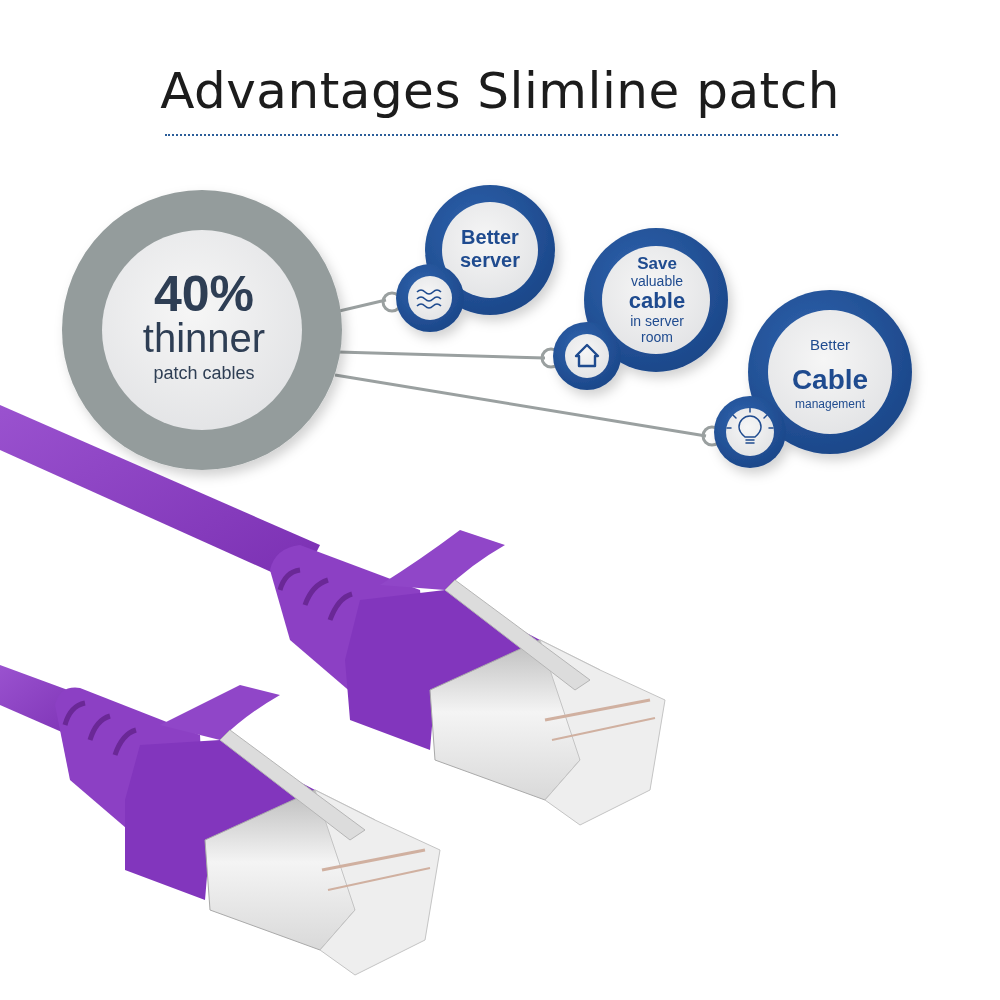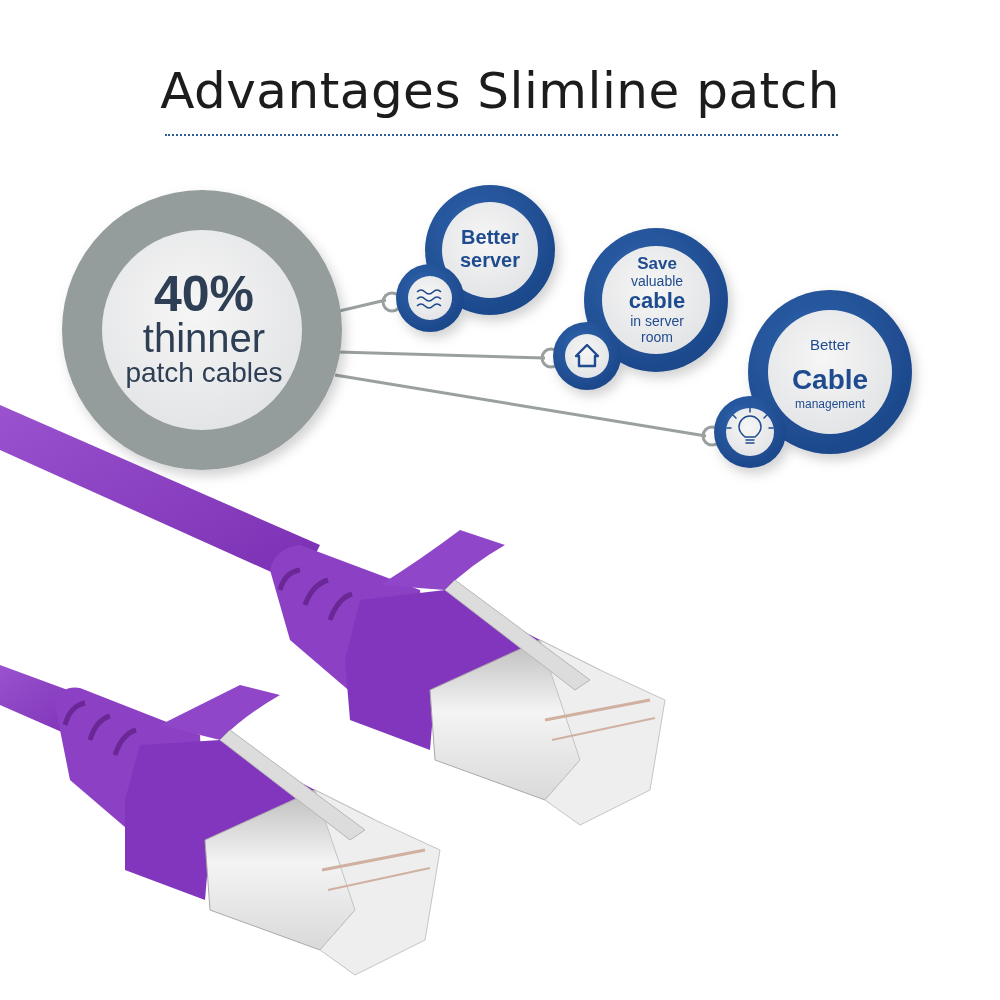--- a/index.html
+++ b/index.html
@@ -3,21 +3,21 @@
 <meta charset="utf-8">
 <style>
   html, body { margin:0; padding:0; background:#ffffff; }
   body { width:1000px; height:1000px; position:relative; overflow:hidden; font-family:"DejaVu Sans", sans-serif; }
   .title { position:absolute; left:0; top:62px; width:1000px; text-align:center; font-family:"DejaVu Sans", sans-serif; font-size:50px; color:#1c1c1c; letter-spacing:0.5px; font-weight:normal; }
   .title-rule { position:absolute; left:165px; top:134px; width:673px; height:0; border-top:2px dotted #2b5d99; }
   svg.art { position:absolute; left:0; top:0; }
   .txt { position:absolute; text-align:center; font-family:"Liberation Sans", sans-serif; }
   .big-40 { left:104px; top:268px; width:200px; font-size:50px; font-weight:bold; color:#2e3e54; line-height:52px; }
   .big-thinner { left:104px; top:320px; width:200px; font-size:40px; color:#2e3e54; line-height:36px; }
-  .big-patch { left:104px; top:360px; width:200px; font-size:28px; color:#2e3e54; line-height:26px; }
+  .big-patch { left:104px; top:360px; width:200px; font-size:18px; color:#2e3e54; line-height:26px; }
   .b1 { left:450px; top:226px; width:80px; font-size:20px; font-weight:bold; color:#1f4b8f; line-height:23px; }
   .b2 { left:610px; top:254px; width:94px; color:#1f4b8f; font-weight:bold; }
   .b2 .l1 { font-size:17px; line-height:19px; display:block; }
   .b2 .l2 { font-size:14px; line-height:16px; display:block; font-weight:normal; }
   .b2 .l3 { font-size:22px; line-height:24px; display:block; }
   .b2 .l4 { font-size:14px; line-height:16px; display:block; font-weight:normal;text-align:center; }
   .b2 .l5 { font-size:14px; line-height:16px; display:block; font-weight:normal; }
   .b3 { left:772px; top:336px; width:116px; color:#1f4b8f; }
   .b3 .l1 { font-size:15px; line-height:17px; display:block; }
   .b3 .l2 { font-size:28px; line-height:30px; display:block; font-weight:bold;margin-top:12px; }

